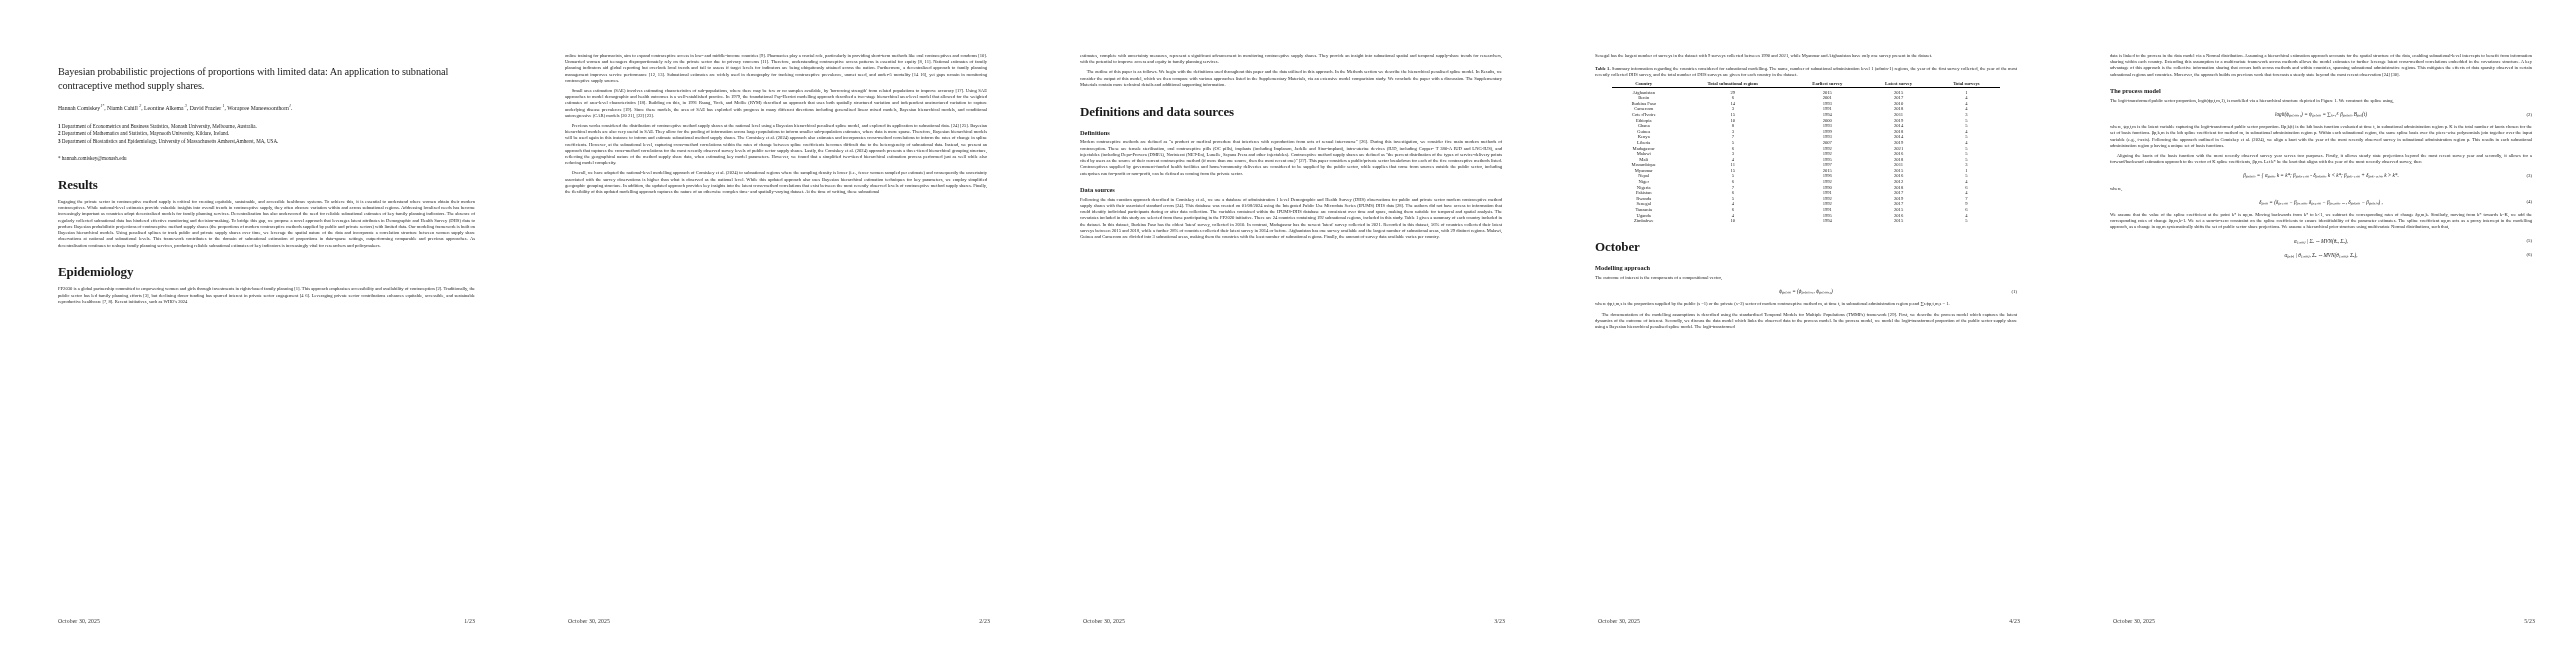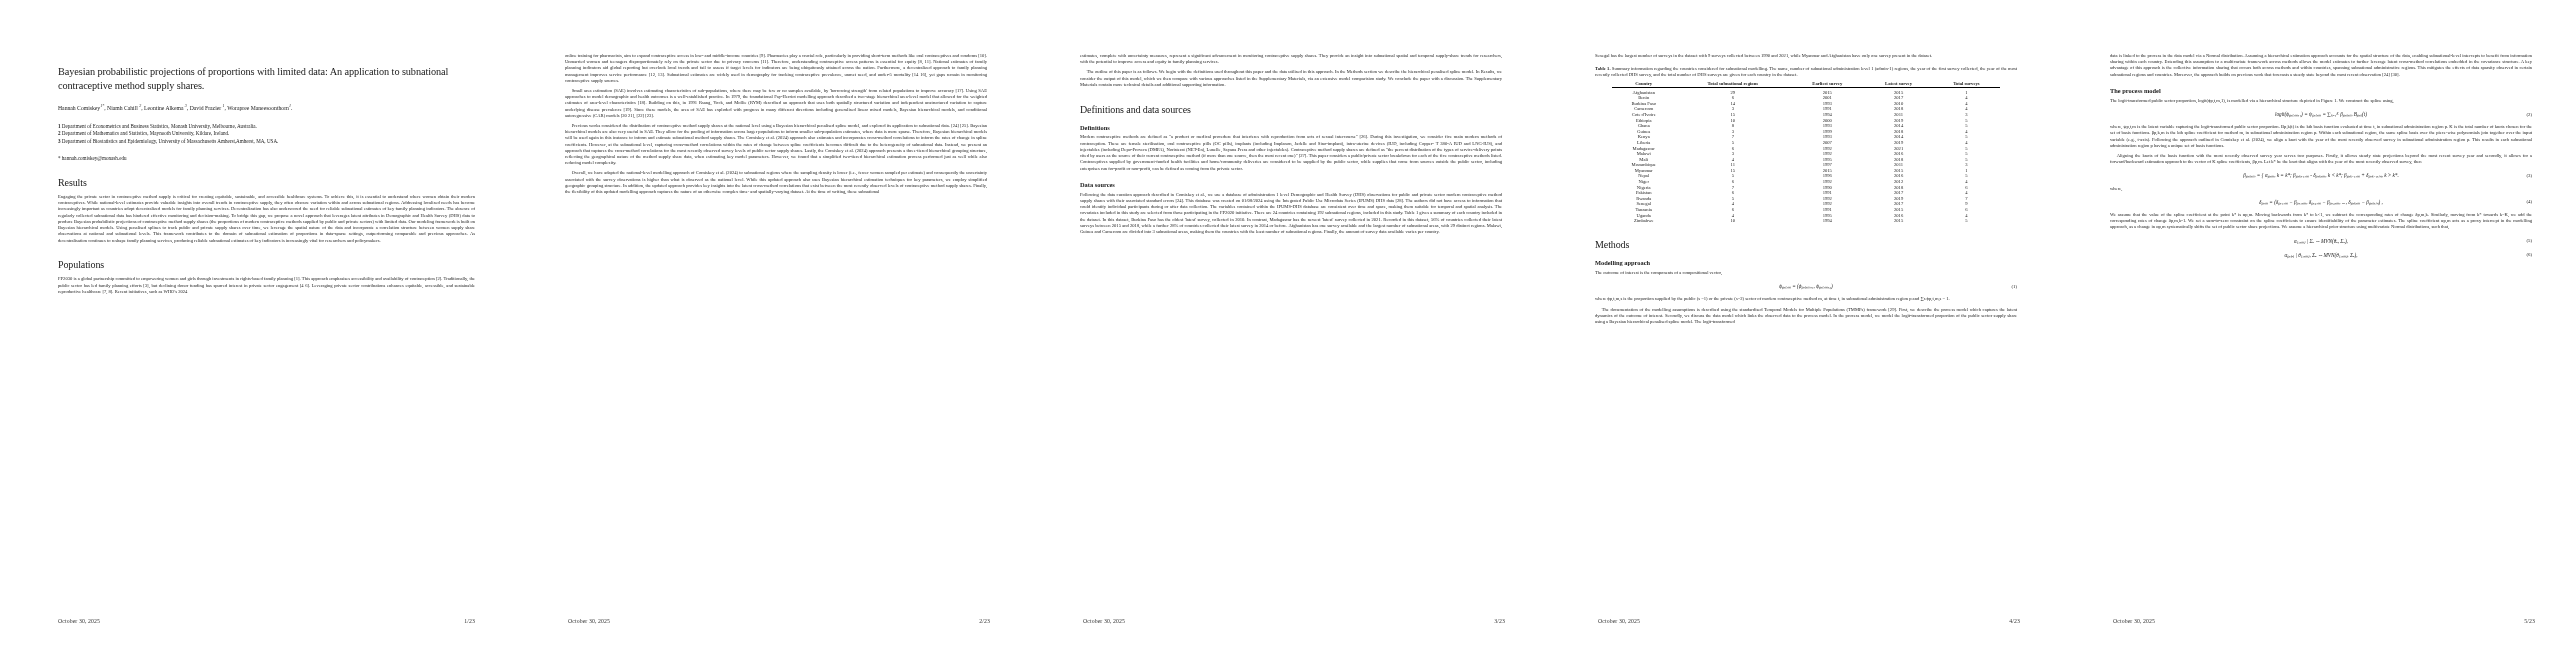--- a/index.html
+++ b/index.html
@@ -92,22 +92,22 @@
     line-height: 1.52;
     margin-top: 10.6px;
   }
   .affil .num { font-weight: bold; }
   .affil-line { margin: 0; }
   .corr {
     font-size: 5.1px;
     margin-top: 9.4px;
   }
   h2.section {
-    font-size: 10px;
-    font-weight: normal;
+    font-size: 13px;
+    font-weight: bold;
     margin: 15.6px 0 6.1px 0;
     letter-spacing: -0.1px;
   }
   h3.subsection {
     font-size: 6.4px;
     font-weight: bold;
     margin: 9px 0 3.9px 0;
   }
   p.body {
     font-size: 4.6px;
@@ -195,21 +195,21 @@
         <p class="affil-line"><span class="num">1</span> Department of Econometrics and Business Statistics, Monash University, Melbourne, Australia.</p>
         <p class="affil-line"><span class="num">2</span> Department of Mathematics and Statistics, Maynooth University, Kildare, Ireland.</p>
         <p class="affil-line"><span class="num">3</span> Department of Biostatistics and Epidemiology, University of Massachusetts Amherst,Amherst, MA, USA.</p>
       </div>
 
       <div class="corr">* hannah.comiskey@monash.edu</div>
 
       <h2 class="section">Results</h2>
       <p class="body abstract-body">Engaging the private sector in contraceptive method supply is critical for creating equitable, sustainable, and accessible healthcare systems. To achieve this, it is essential to understand where women obtain their modern contraceptives. While national-level estimates provide valuable insights into overall trends in contraceptive supply, they often obscure variation within and across subnational regions. Addressing localised needs has become increasingly important as countries adopt decentralized models for family planning services. Decentralization has also underscored the need for reliable subnational estimates of key family planning indicators. The absence of regularly collected subnational data has hindered effective monitoring and decision-making. To bridge this gap, we propose a novel approach that leverages latent attributes in Demographic and Health Survey (DHS) data to produce Bayesian probabilistic projections of contraceptive method supply shares (the proportions of modern contraceptive methods supplied by public and private sectors) with limited data. Our modeling framework is built on Bayesian hierarchical models. Using penalised splines to track public and private supply shares over time, we leverage the spatial nature of the data and incorporate a correlation structure between women supply share observations at national and subnational levels. This framework contributes to the domain of subnational estimation of proportions in data-sparse settings, outperforming comparable and previous approaches. As decentralisation continues to reshape family planning services, producing reliable subnational estimates of key indicators is increasingly vital for researchers and policymakers.</p>
 
-      <h2 class="section">Populations</h2>
+      <h2 class="section">Epidemiology</h2>
       <p class="body">FP2030 is a global partnership committed to empowering women and girls through investments in rights-based family planning [1]. This approach emphasises accessibility and availability of contraception [2]. Traditionally, the public sector has led family planning efforts [3], but declining donor funding has spurred interest in private sector engagement [4 6]. Leveraging private sector contributions enhances equitable, accessible, and sustainable reproductive healthcare [7, 8]. Recent initiatives, such as WHO's 2024</p>
     </div>
     <div class="footer">
       <span>October 30, 2025</span>
       <span>1/23</span>
     </div>
   </div>
 
   <div class="page p2">
     <div class="page-inner">
@@ -425,21 +425,21 @@
             <tr>
               <td>Zimbabwe</td>
               <td>10</td>
               <td>1994</td>
               <td>2015</td>
               <td>5</td>
             </tr>
           </tbody>
       </table>
 
-      <h2 class="section">Methods</h2>
+      <h2 class="section">October</h2>
       <h3 class="subsection">Modelling approach</h3>
       <p class="body">The outcome of interest is the components of a compositional vector,</p>
 
       <div class="eq-row">
         <span class="eq-body">ϕₚ,ₜ,ₘ = (ϕₚ,ₜ,ₘ,₁, ϕₚ,ₜ,ₘ,₂)</span>
         <span class="eq-num">(1)</span>
       </div>
 
       <p class="body">where ϕp,t,m,s is the proportion supplied by the public (s =1) or the private (s=2) sector of modern contraceptive method m, at time t, in subnational administration region p and ∑s ϕp,t,m,s = 1.</p>
       <p class="body ind">The documentation of the modelling assumptions is described using the standardised Temporal Models for Multiple Populations (TMMPs) framework [29]. First, we describe the process model which captures the latent dynamics of the outcome of interest. Secondly, we discuss the data model which links the observed data to the process model. In the process model, we model the logit-transformed proportion of the public sector supply share using a Bayesian hierarchical penalised spline model. The logit-transformed</p>

